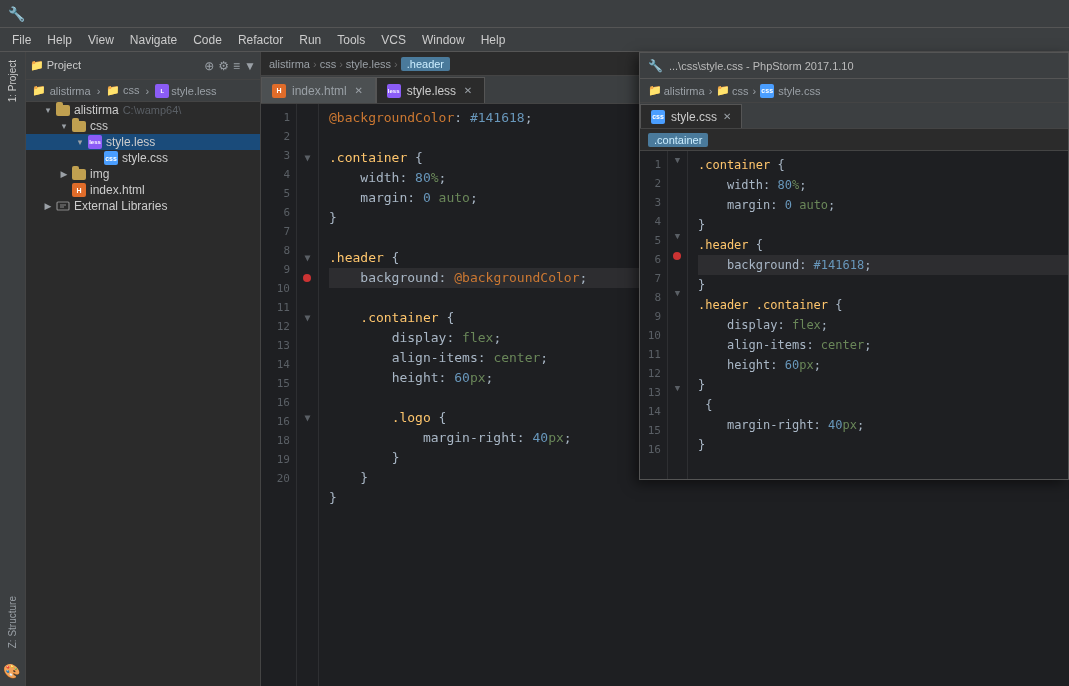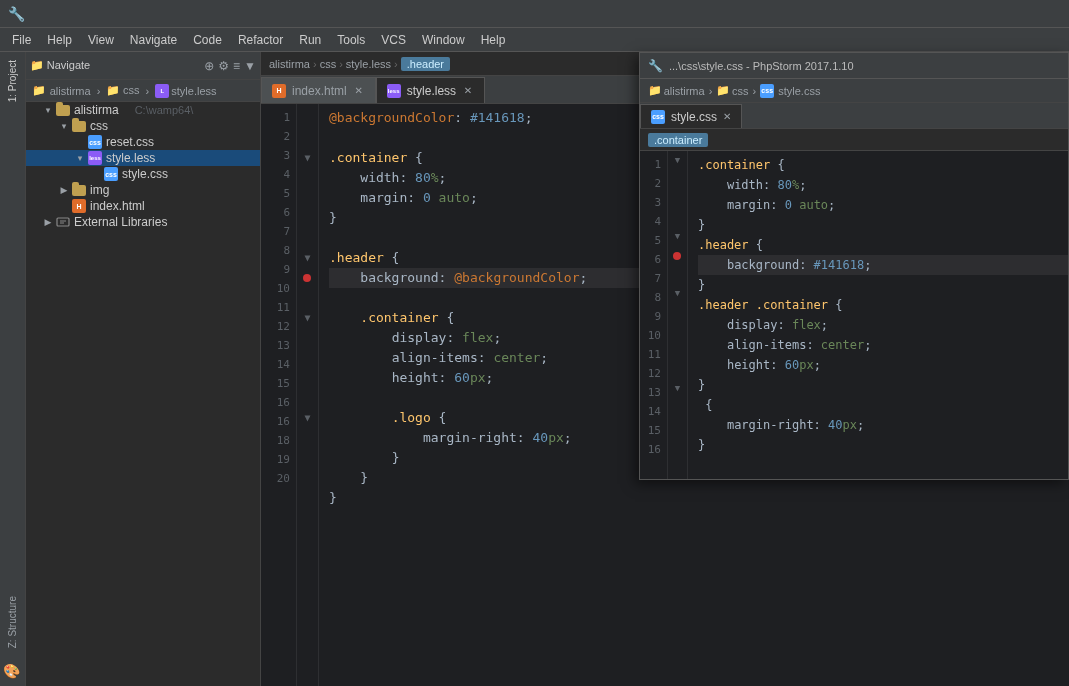--- a/index.html
+++ b/index.html
@@ -404,21 +404,21 @@
     <div style="flex:1;"></div>
     <div class="left-strip-tab">Z: Structure</div>
     <div style="height:30px; display:flex; align-items:center; justify-content:center; padding:4px;">
       <span style="color:#9aa0a6; font-size:14px; cursor:pointer;">🎨</span>
     </div>
   </div>
 
   <div class="sidebar">
 
     <div style="background:#3c3f41; border-bottom:1px solid #444; height:28px; display:flex; align-items:center; padding:0 4px; gap:4px;">
-      <span style="font-size:11px; color:#ccc;">📁 Navigate</span>
+      <span style="font-size:11px; color:#ccc;">📁 Project</span>
       <span style="margin-left:auto; display:flex; gap:4px;">
         <span style="color:#9aa0a6; cursor:pointer; font-size:12px;">⊕</span>
         <span style="color:#9aa0a6; cursor:pointer; font-size:12px;">⚙</span>
         <span style="color:#9aa0a6; cursor:pointer; font-size:12px;">≡</span>
         <span style="color:#9aa0a6; cursor:pointer; font-size:12px;">▼</span>
       </span>
     </div>
 
     <div style="background:#3c3f41; height:22px; display:flex; align-items:center; padding:0 6px; font-size:11px; color:#9aa0a6; gap:4px; border-bottom:1px solid #444;">
       <span>📁</span>
@@ -431,34 +431,29 @@
         style.less
       </span>
     </div>
 
     <div class="sidebar-content">
 
       <div class="tree-item tree-indent-1">
         <span class="tree-arrow">▾</span>
         <span class="icon-folder"></span>
         <span>alistirma</span>
-        <span style="color:#5a5f65; font-size:11px; margin-left:16px;">C:\wamp64\</span>
+        <span style="color:#5a5f65; font-size:11px; margin-left:4px;">C:\wamp64\</span>
       </div>
 
       <div class="tree-item tree-indent-2">
         <span class="tree-arrow">▾</span>
         <span class="icon-folder"></span>
         <span>css</span>
       </div>
 
-      <div class="tree-item tree-indent-3">
-        <span class="tree-arrow" style="visibility:hidden;">▶</span>
-        <span class="icon-css">css</span>
-        <span style="margin-left:4px;">reset.css</span>
-      </div>
 
       <div class="tree-item tree-indent-3 selected">
         <span class="tree-arrow">▾</span>
         <span class="icon-less">less</span>
         <span style="margin-left:4px;">style.less</span>
       </div>
 
       <div class="tree-item tree-indent-4">
         <span class="tree-arrow" style="visibility:hidden;">▶</span>
         <span class="icon-css">css</span>

